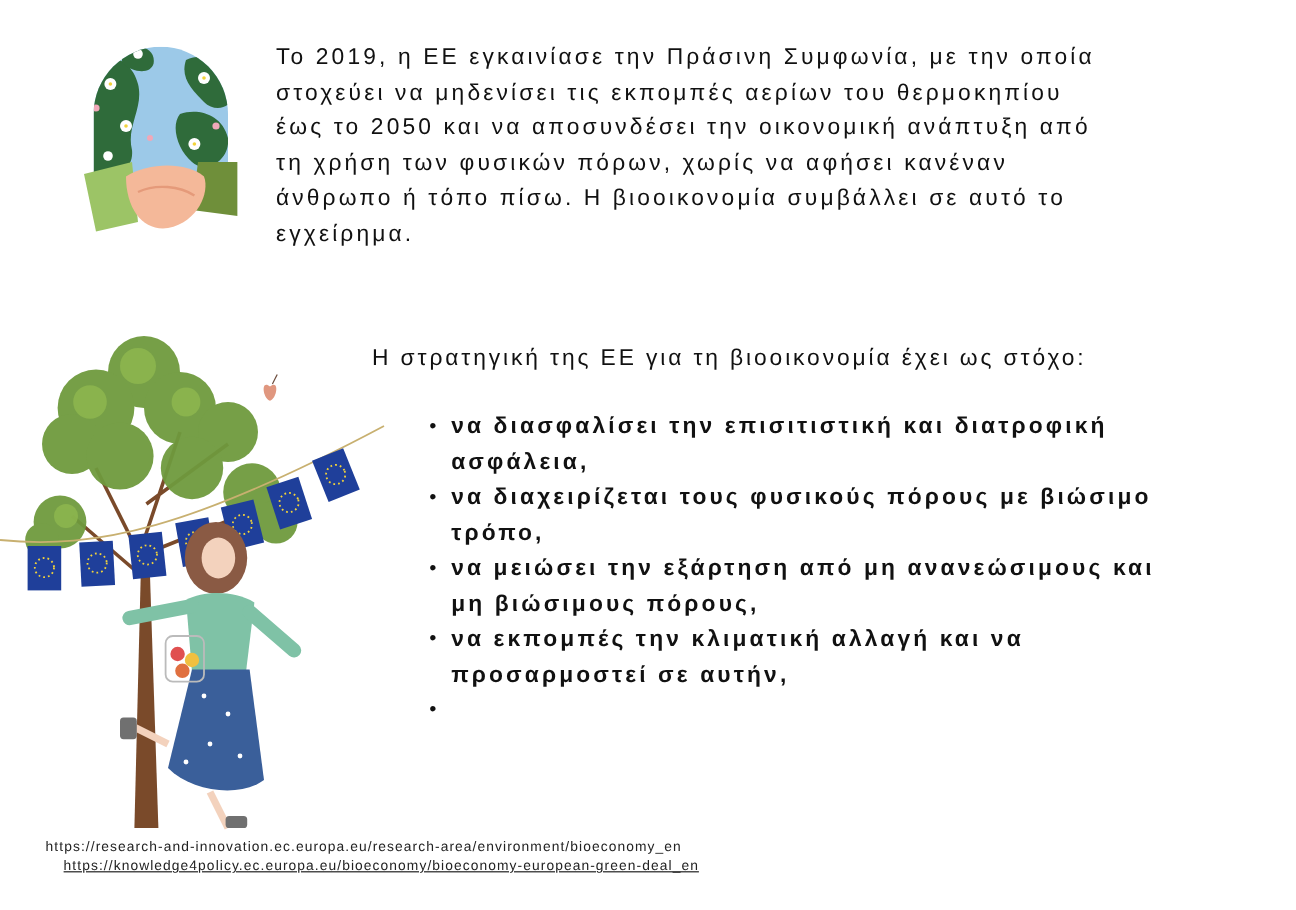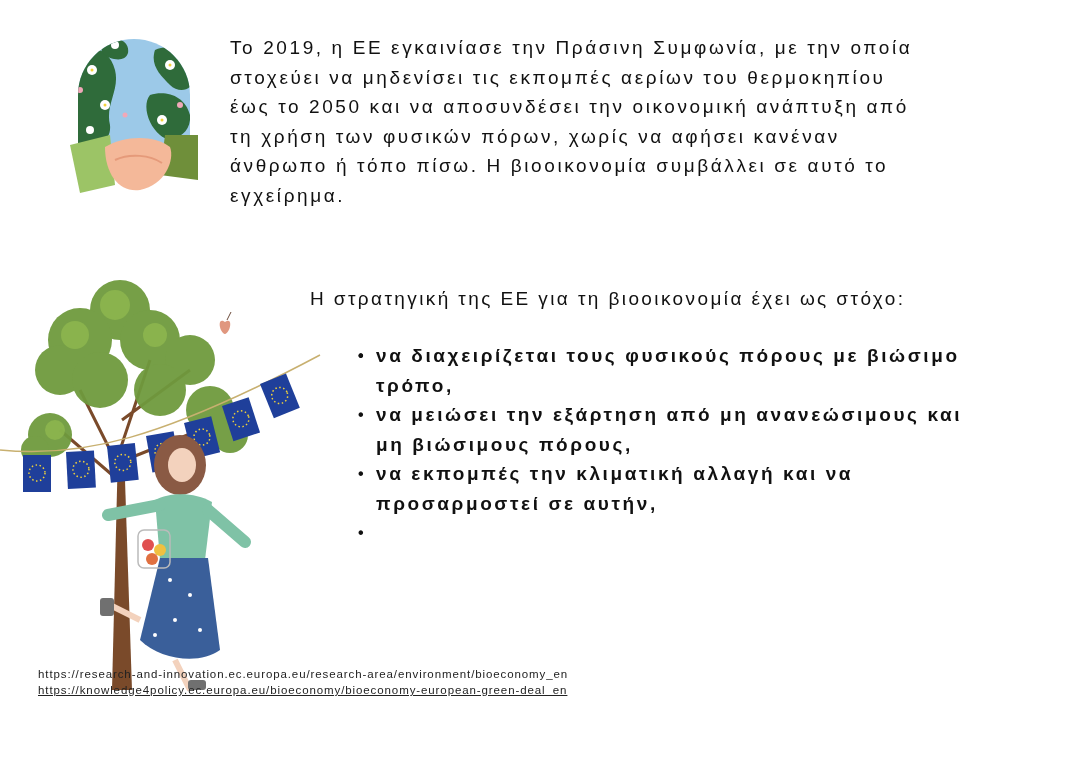--- a/index.html
+++ b/index.html
@@ -20,24 +20,24 @@
     }
     .goals-list li {
       position: relative; padding-left: 20px;
       font-size: 19px; font-weight: bold; letter-spacing: 2.6px; line-height: 29.5px;
       white-space: pre-line;
     }
     .goals-list li .bullet {
       position: absolute; left: 2px; top: 0; font-size: 16px;
     }
     .sources {
-      position: absolute; left: 38px; top: 666px; font-size: 11.5px; letter-spacing: 0.9px; line-height: 16px; color: #222;
+      position: absolute; left: 38px; top: 698px; font-size: 11.5px; letter-spacing: 0.9px; line-height: 16px; color: #222;
     }
     .sources a { color: #222; display: block; text-decoration: none; }
-    .sources a.underlined { text-decoration: underline; }
+    .sources a.underlined { text-decoration: underline; margin-left: 15px; }
 
     
     .globe-illustration { position: absolute; left: 70px; top: 35px; width: 128px; height: 160px; }
     
     .tree-illustration { position: absolute; left: 0; top: 270px; width: 330px; height: 430px; }
   </style>
 </head>
 <body>
 
 <div class="globe-illustration">
@@ -177,21 +177,22 @@
           <circle cx="160" cy="280" r="6" fill="#f0c040"></circle>
           <circle cx="152" cy="289" r="6" fill="#e07040"></circle>
       </g>
     </g>
   </svg>
 </div>
 
 <div class="strategy-heading">Η στρατηγική της ΕΕ για τη βιοοικονομία έχει ως στόχο:</div>
 
 <ul class="goals-list">
-  <li><span class="bullet">•</span></li>
+  <li><span class="bullet">•</span><span>να διασφαλίσει την επισιτιστική και διατροφική
+ασφάλεια,</span></li>
   <li><span class="bullet">•</span><span>να διαχειρίζεται τους φυσικούς πόρους με βιώσιμο
 τρόπο,</span></li>
   <li><span class="bullet">•</span><span>να μειώσει την εξάρτηση από μη ανανεώσιμους και
 μη βιώσιμους πόρους,</span></li>
   <li><span class="bullet">•</span><span>να εκπομπές την κλιματική αλλαγή και να
 προσαρμοστεί σε αυτήν,</span></li>
   <li><span class="bullet">•</span></li>
 </ul>
 
 <div class="sources">

